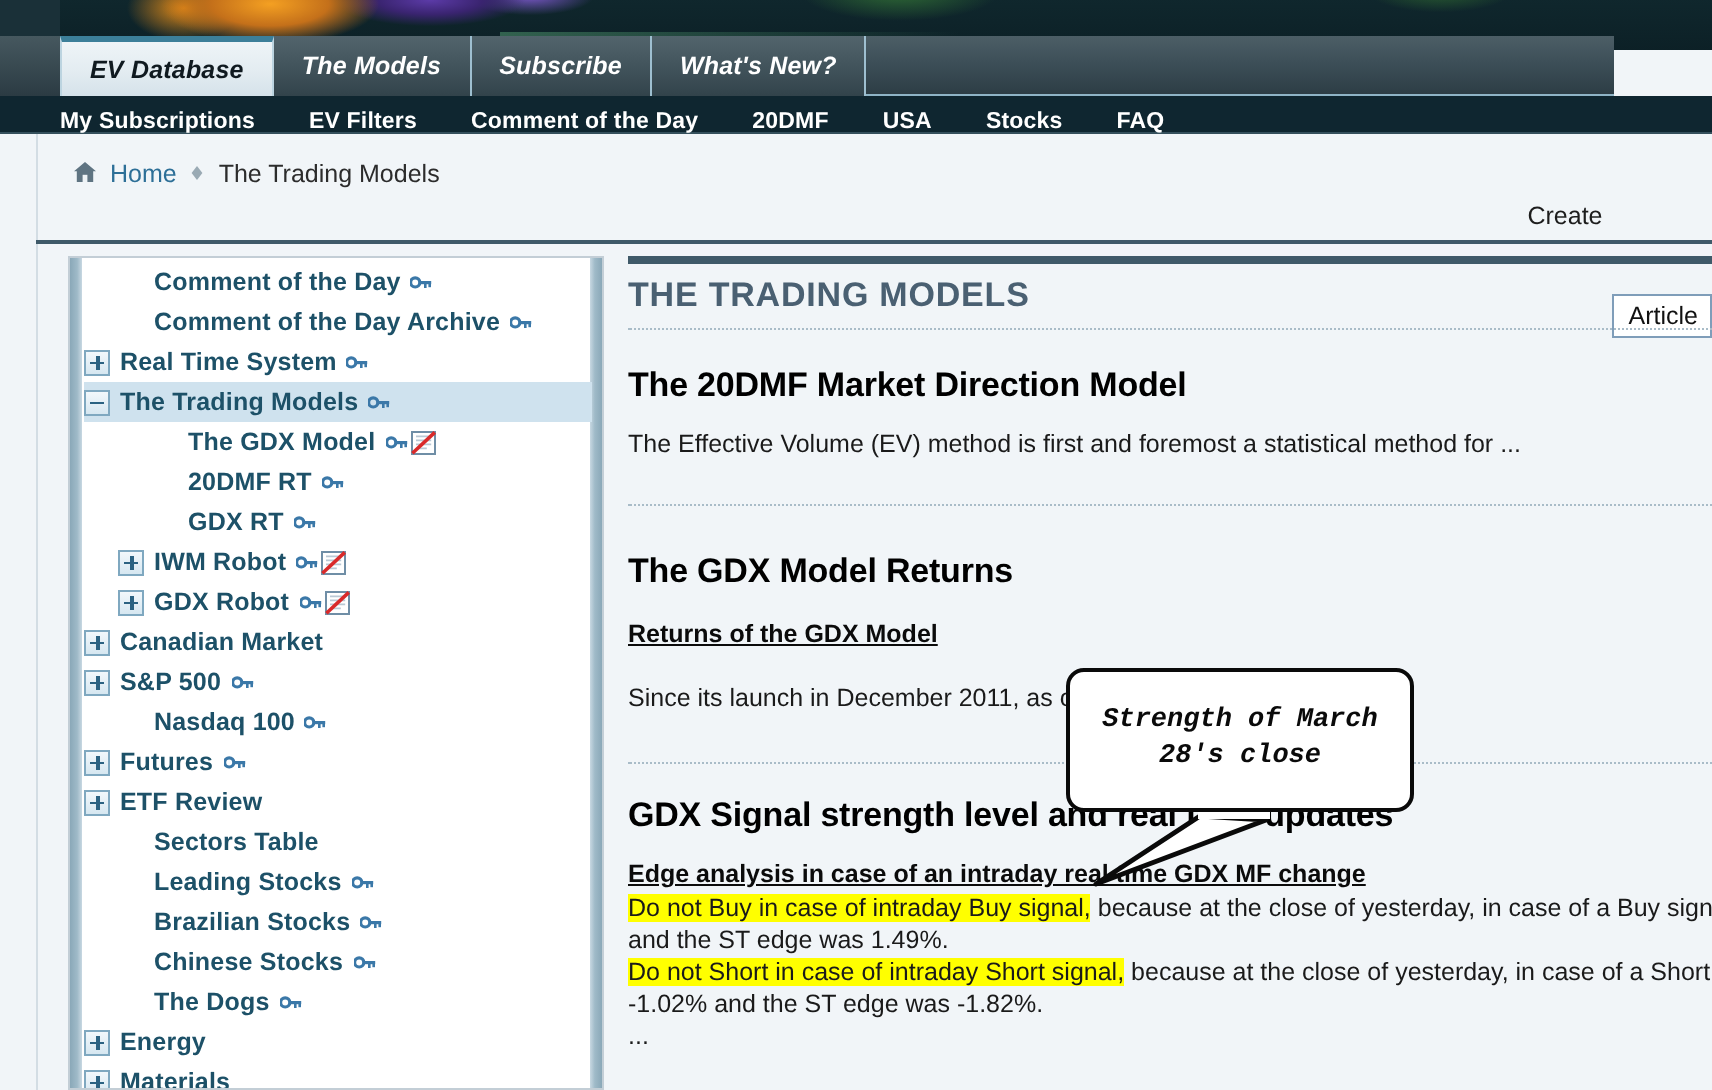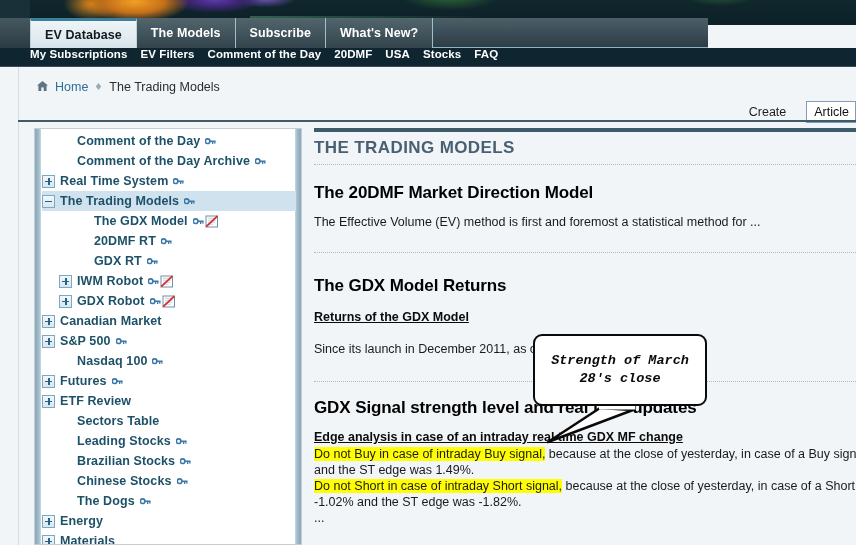--- a/index.html
+++ b/index.html
@@ -33,23 +33,24 @@
       radial-gradient(ellipse 46px 14px at 690px 7px, #2b6030 0%, rgba(10,26,12,0) 80%),
       linear-gradient(180deg,#112a30 0%, #0c2026 100%);
   }
   .banner .streak {
     position:absolute; left:250px; top:16px; width:230px; height:2px;
     background: linear-gradient(90deg, rgba(80,150,110,.55), rgba(60,120,90,0));
   }
 
   
   .navbar {
-    position: absolute; left: 0; top: 18px; width: 708px; height: 30px;
+    position: absolute; left: 0; top: 18px; width: 807px; height: 30px;
     background: linear-gradient(180deg, #4c5e66 0%, #3d4f58 45%, #2d3d45 100%);
     border-bottom: 1px solid #8fb4c6;
+    font-style: italic;
   }
   .navbar .navdark-left{
     position:absolute; left:0; top:0; width:30px; height:30px;
     background: linear-gradient(180deg,#46585f 0%, #2b3b43 100%);
   }
   .tabs { position: absolute; left: 30px; top: 0; height: 30px; display: flex; }
   .tab {
     position: relative;
     height: 30px;
     padding: 0 14px;
@@ -72,21 +73,21 @@
   }
 
   
   .subnav {
     position: absolute; left: 0; top: 48px; width: 856px; height: 19px;
     background: #0f2630;
     border-bottom: 1px solid #35505c;
   }
   .subnav .inner {
     position:absolute; left:30px; top:0; height:25px;
-    display:flex; align-items:flex-start; gap: 13px;
+    display:flex; align-items:center; gap: 27px;
   }
   .subnav a {
     font-size: 11.5px; font-weight: bold; color: #ffffff;
     text-decoration: none; white-space: nowrap; letter-spacing: .1px;
   }
 
   
   .sheet {
     position: absolute; left: 18px; top: 67px; width: 838px; height: 478px;
     background: #f1f5f8;
@@ -101,31 +102,32 @@
   }
   .bc-home-icon { width: 13px; height: 12px; position: relative; display:inline-block; }
   .bc-home-icon svg { display:block; }
   .bc-home-link { color: #2d6f97; text-decoration: none; font-size:12.5px; }
   .bc-sep { display:inline-block; width:9px; height:9px; }
   .bc-current { color: #2c2c2c; font-size: 12.5px; }
 
   
   .create-row {
     position: absolute; right: 0px; top: 101px;
-    display: flex; align-items: center; gap: 20px;
+    display: flex; align-items: flex-start; gap: 5px;
   }
   .create-label { font-size: 12.5px; color: #1d1d1d; }
   .article-select {
     height: 22px; min-width: 40px;
     padding: 2px 6px 2px 7px;
     border: 1px solid #7f9db9;
     background: #ffffff;
     font-size: 12.5px; color: #111;
     display: flex; align-items: center;
     white-space: nowrap;
+    margin-top: 46px;
   }
 
   
   .hdr-rule {
     position:absolute; left:18px; top:120px; width:838px; height:2px;
     background:#3f5a69;
   }
 
   
   .sidebar {

